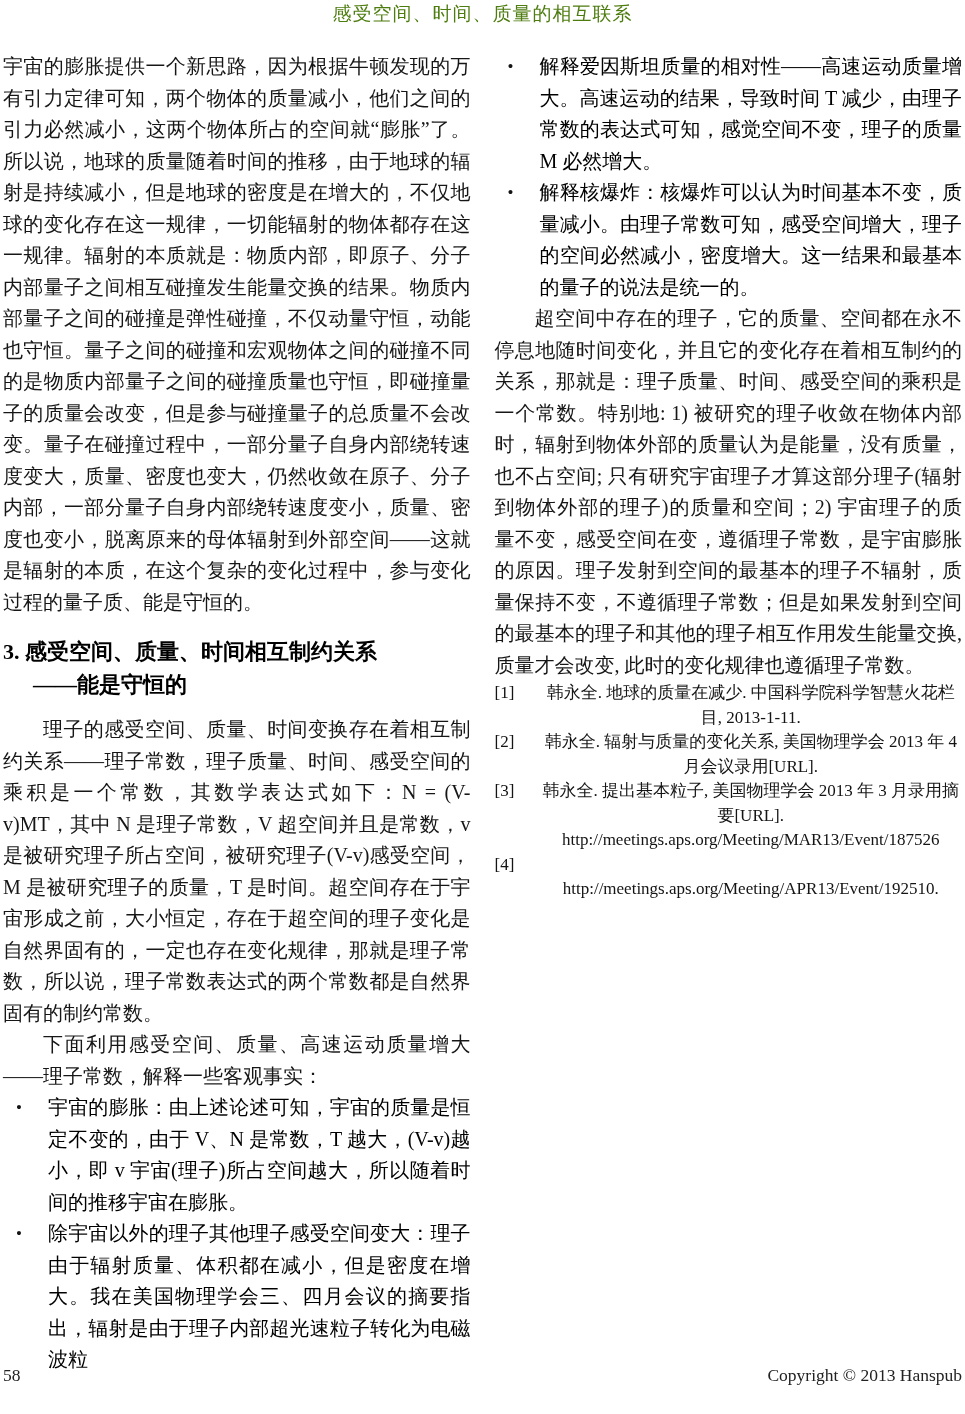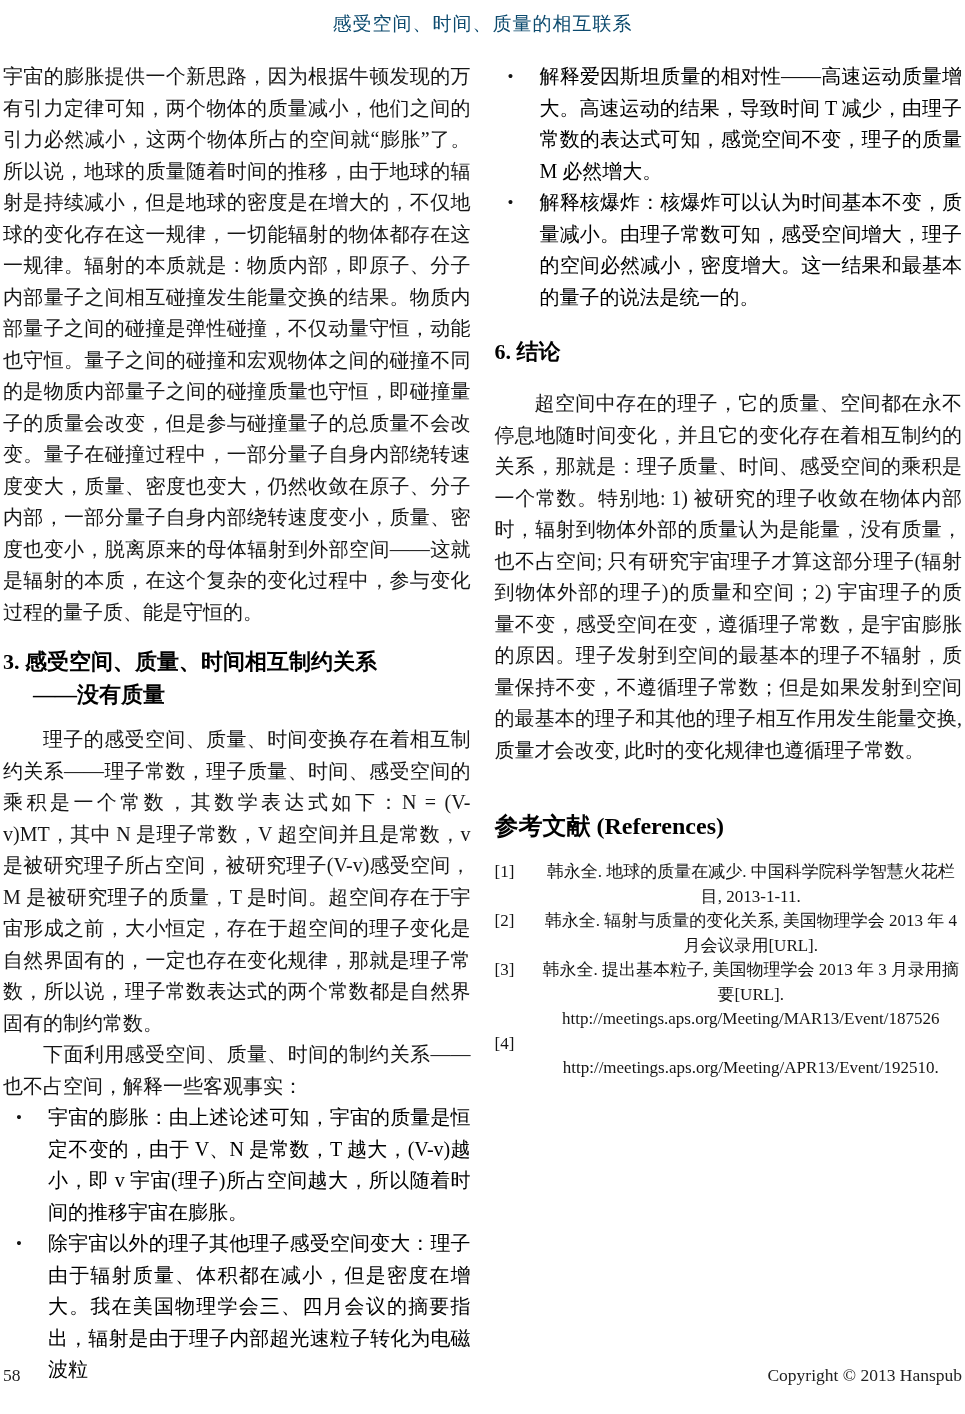--- a/index.html
+++ b/index.html
@@ -8,25 +8,25 @@
   .page {
     position: relative;
     width: 965px;
     height: 1414px;
     margin: 0 auto;
     background: #ffffff;
     color: #141414;
     overflow: hidden;
   }
   .running-head {
-    padding-top: 11px;
+    padding-top: 1px;
     text-align: center;
     font-size: 19px;
     letter-spacing: 1px;
-    color: #0c4a6e;
+    color: #4d7c0f;
   }
   .columns {
     display: flex;
     gap: 24px;
     padding: 0 3px;
     margin-top: 24px;
   }
   .col { flex: 1; min-width: 0; }
   p.body-text {
     font-size: 20px;
@@ -100,26 +100,26 @@
   <div class="running-head">感受空间、时间、质量的相互联系</div>
 
   <div class="columns">
 
     <div class="col">
 
       <p class="body-text">宇宙的膨胀提供一个新思路，因为根据牛顿发现的万有引力定律可知，两个物体的质量减小，他们之间的引力必然减小，这两个物体所占的空间就“膨胀”了。所以说，地球的质量随着时间的推移，由于地球的辐射是持续减小，但是地球的密度是在增大的，不仅地球的变化存在这一规律，一切能辐射的物体都存在这一规律。辐射的本质就是：物质内部，即原子、分子内部量子之间相互碰撞发生能量交换的结果。物质内部量子之间的碰撞是弹性碰撞，不仅动量守恒，动能也守恒。量子之间的碰撞和宏观物体之间的碰撞不同的是物质内部量子之间的碰撞质量也守恒，即碰撞量子的质量会改变，但是参与碰撞量子的总质量不会改变。量子在碰撞过程中，一部分量子自身内部绕转速度变大，质量、密度也变大，仍然收敛在原子、分子内部，一部分量子自身内部绕转速度变小，质量、密度也变小，脱离原来的母体辐射到外部空间——这就是辐射的本质，在这个复杂的变化过程中，参与变化过程的量子质、能是守恒的。</p>
 
       <div class="sec-heading sec5-heading">
         <div>3. 感受空间、质量、时间相互制约关系</div>
-        <div class="sec5-line2">——没有质量</div>
+        <div class="sec5-line2">——能是守恒的</div>
       </div>
 
       <p class="body-text indent">理子的感受空间、质量、时间变换存在着相互制约关系——理子常数，理子质量、时间、感受空间的乘积是一个常数，其数学表达式如下：N = (V-v)MT，其中 N 是理子常数，V 超空间并且是常数，v 是被研究理子所占空间，被研究理子(V-v)感受空间，M 是被研究理子的质量，T 是时间。超空间存在于宇宙形成之前，大小恒定，存在于超空间的理子变化是自然界固有的，一定也存在变化规律，那就是理子常数，所以说，理子常数表达式的两个常数都是自然界固有的制约常数。</p>
 
-      <p class="body-text indent">下面利用感受空间、质量、时间的制约关系——也不占空间，解释一些客观事实：</p>
+      <p class="body-text indent">下面利用感受空间、质量、高速运动质量增大——理子常数，解释一些客观事实：</p>
 
       <div class="bullet">
         <span class="bullet-marker">•</span>
         <span class="bullet-body">宇宙的膨胀：由上述论述可知，宇宙的质量是恒定不变的，由于 V、N 是常数，T 越大，(V-v)越小，即 v 宇宙(理子)所占空间越大，所以随着时间的推移宇宙在膨胀。</span>
       </div>
 
       <div class="bullet">
         <span class="bullet-marker">•</span>
         <span class="bullet-body">除宇宙以外的理子其他理子感受空间变大：理子由于辐射质量、体积都在减小，但是密度在增大。我在美国物理学会三、四月会议的摘要指出，辐射是由于理子内部超光速粒子转化为电磁波粒</span>
       </div>
@@ -132,25 +132,23 @@
       <div class="bullet">
         <span class="bullet-marker">•</span>
         <span class="bullet-body">解释爱因斯坦质量的相对性——高速运动质量增大。高速运动的结果，导致时间 T 减少，由理子常数的表达式可知，感觉空间不变，理子的质量 M 必然增大。</span>
       </div>
 
       <div class="bullet">
         <span class="bullet-marker">•</span>
         <span class="bullet-body">解释核爆炸：核爆炸可以认为时间基本不变，质量减小。由理子常数可知，感受空间增大，理子的空间必然减小，密度增大。这一结果和最基本的量子的说法是统一的。</span>
       </div>
 
-      <div class="sec-heading sec6-heading">6. 结论</div>
 
       <p class="body-text indent">超空间中存在的理子，它的质量、空间都在永不停息地随时间变化，并且它的变化存在着相互制约的关系，那就是：理子质量、时间、感受空间的乘积是一个常数。特别地: 1) 被研究的理子收敛在物体内部时，辐射到物体外部的质量认为是能量，没有质量，也不占空间; 只有研究宇宙理子才算这部分理子(辐射到物体外部的理子)的质量和空间；2) 宇宙理子的质量不变，感受空间在变，遵循理子常数，是宇宙膨胀的原因。理子发射到空间的最基本的理子不辐射，质量保持不变，不遵循理子常数；但是如果发射到空间的最基本的理子和其他的理子相互作用发生能量交换, 质量才会改变, 此时的变化规律也遵循理子常数。</p>
 
-      <div class="ref-heading">参考文献  (References)</div>
 
       <div class="ref-item">
         <span class="ref-num">[1]</span>
         <span class="ref-body">韩永全. 地球的质量在减少. 中国科学院科学智慧火花栏目, 2013-1-11.</span>
       </div>
 
       <div class="ref-item">
         <span class="ref-num">[2]</span>
         <span class="ref-body">
           <span>韩永全. 辐射与质量的变化关系, 美国物理学会 2013 年 4 月会议录用[URL].</span><br>

